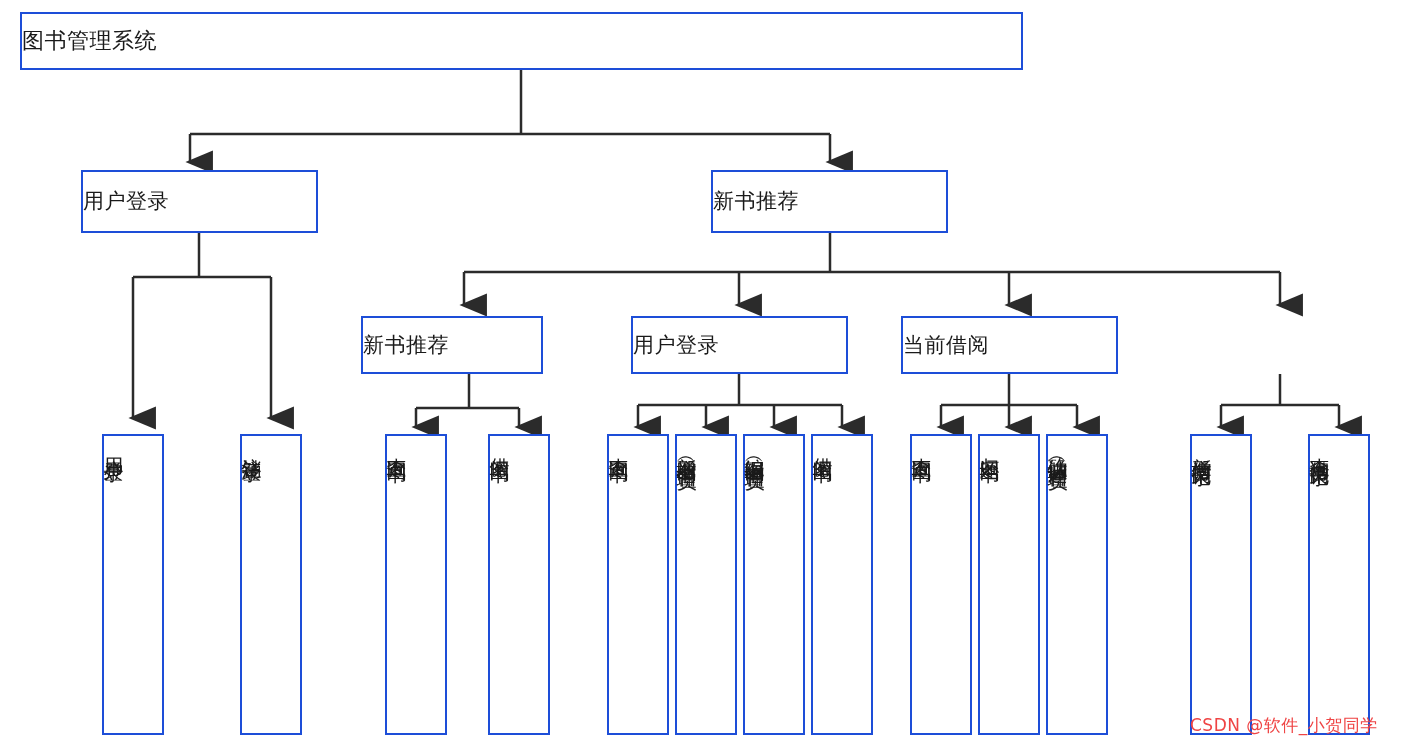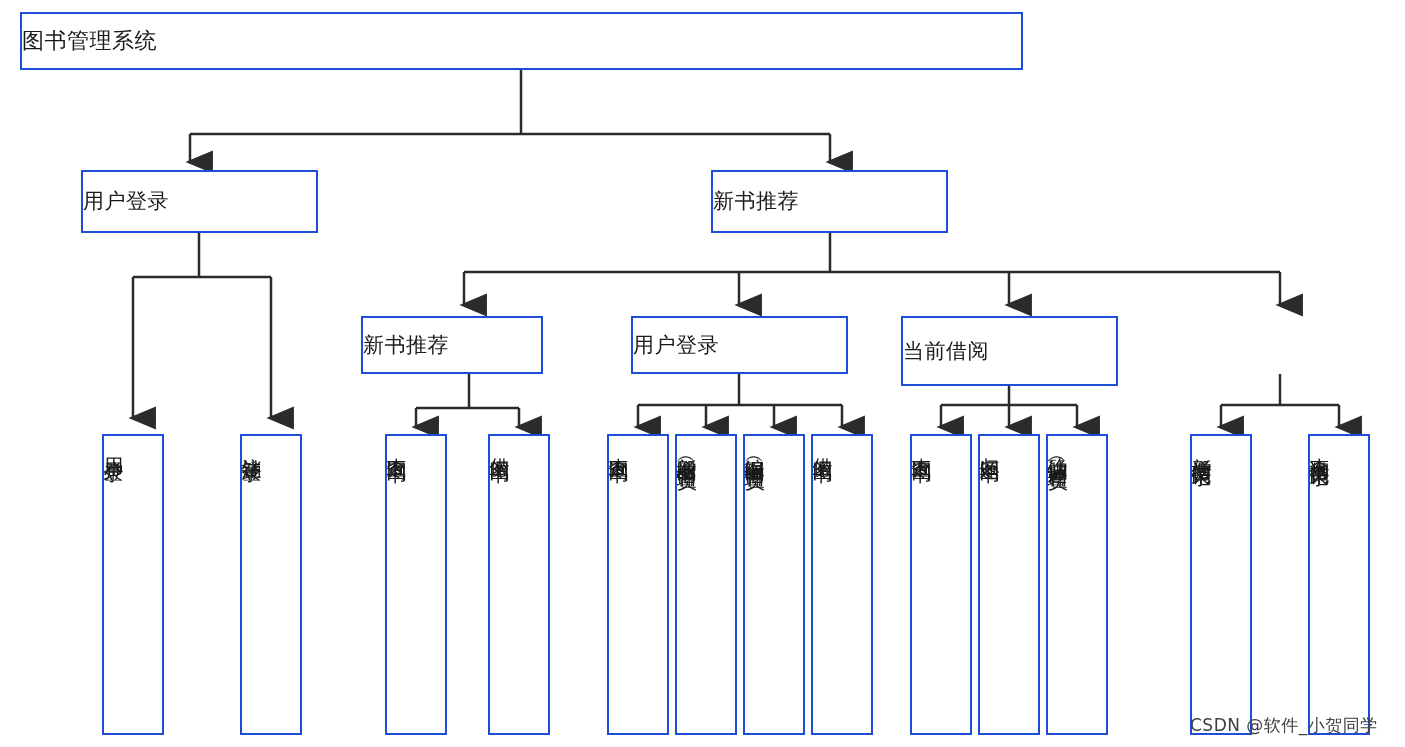--- a/index.html
+++ b/index.html
@@ -56,21 +56,21 @@
   .v-node .lbl {
     writing-mode: vertical-rl;
     text-orientation: upright;
     font-size: 20px;
     line-height: 1.0;
     letter-spacing: 2px;
     white-space: nowrap;
   }
   .watermark {
     position: absolute;
-    color: #404040;
+    color: #ef4444;
     font-size: 17px;
     white-space: nowrap;
     letter-spacing: 0.5px;
   }
 </style>
 </head>
 <body>
 
 <div id="canvas">
 
@@ -138,21 +138,21 @@
   </div>
 
   <div class="node h-node" style="left:361px; top:316px; width:182px; height:58px;">
     <span class="lbl">新书推荐</span>
   </div>
 
   <div class="node h-node" style="left:631px; top:316px; width:217px; height:58px;">
     <span class="lbl">用户登录</span>
   </div>
 
-  <div class="node h-node" style="left:901px; top:316px; width:217px; height:70px;">
+  <div class="node h-node" style="left:901px; top:316px; width:217px; height:58px;">
     <span class="lbl">当前借阅</span>
   </div>
 
 
   <div class="node v-node" style="left:102px; top:434px; width:62px; height:301px;">
     <span class="lbl">用户登录</span>
   </div>
 
   <div class="node v-node" style="left:240px; top:434px; width:62px; height:301px;">
     <span class="lbl">注销登录</span>

